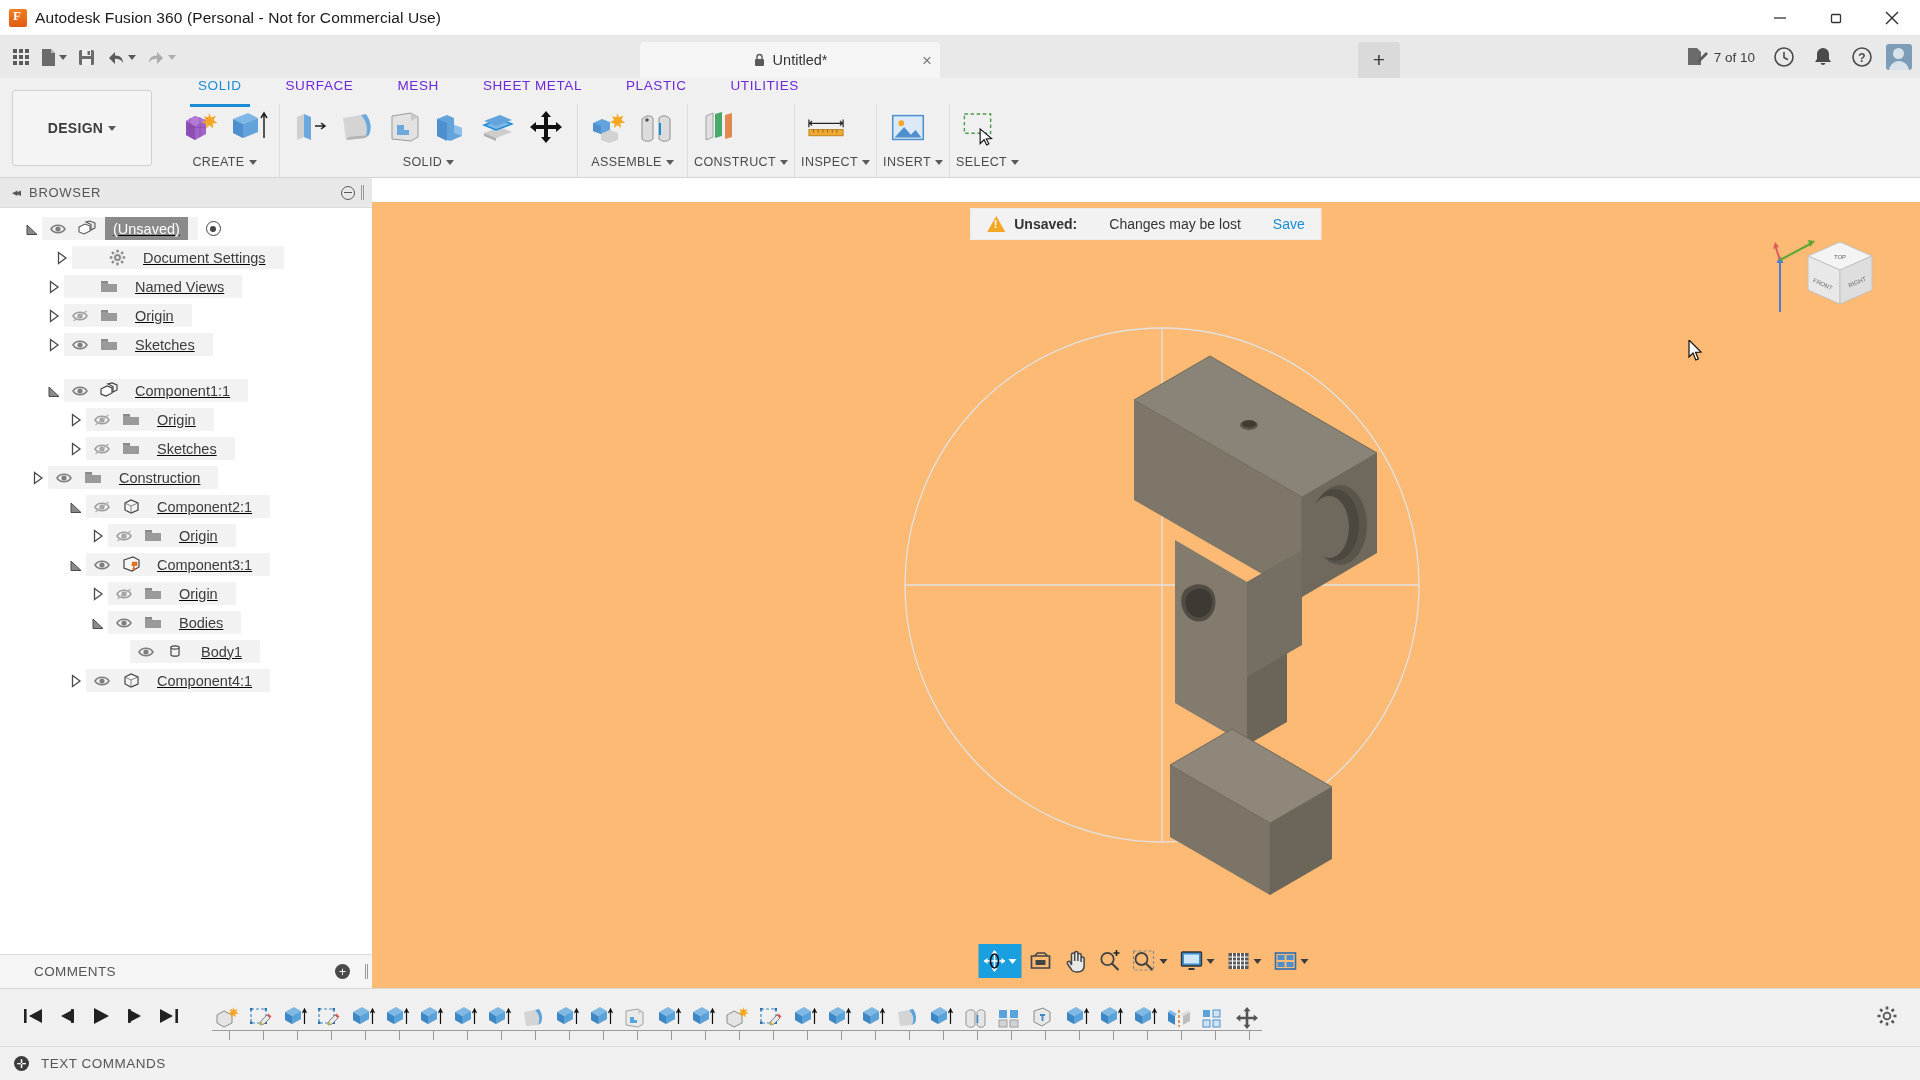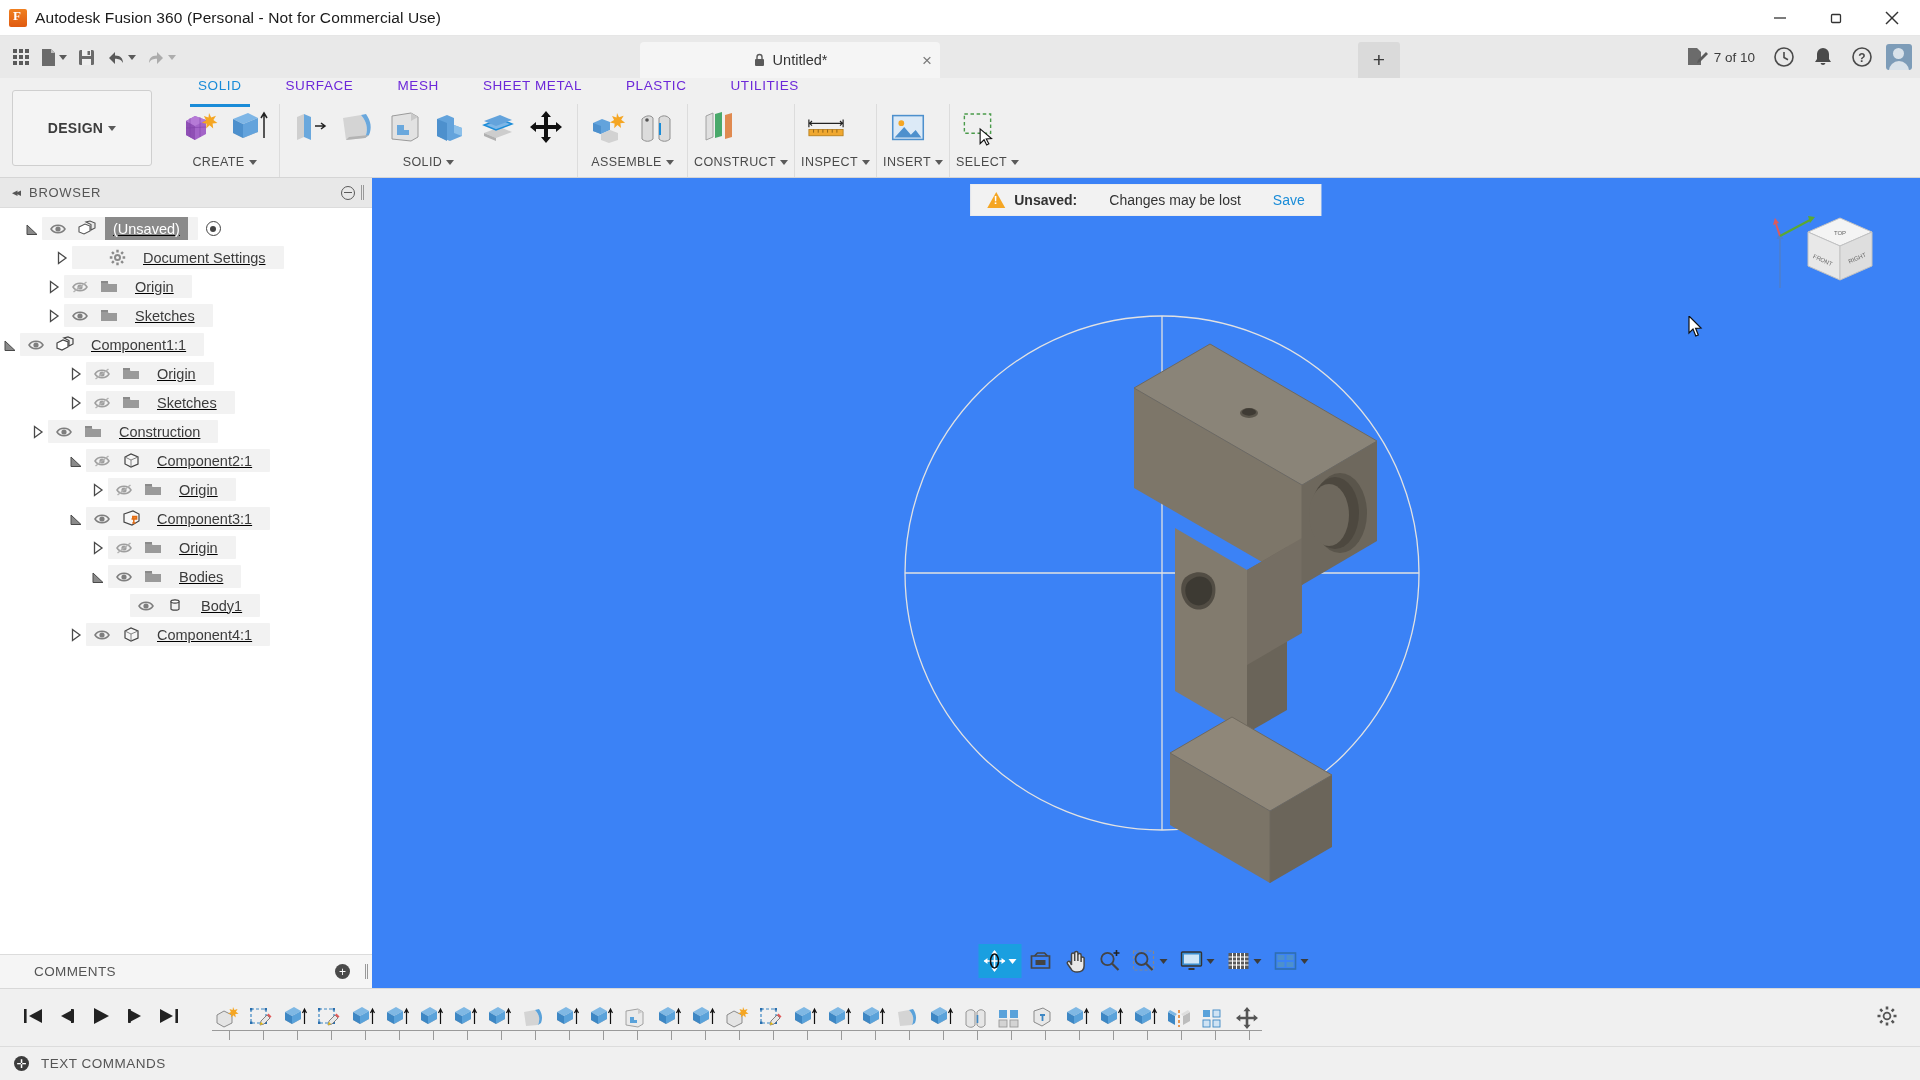--- a/index.html
+++ b/index.html
@@ -145,21 +145,21 @@
     height: 34px; border-top: 1px solid #dcdcdc; background: #f5f5f5; display: flex; align-items: center;
     padding-left: 34px; position: relative;
   }
   .comments .ctxt { font-size: 13.5px; color: #555; letter-spacing: .4px;}
   .comments .plus-c {
     position: absolute; right: 22px; width: 15px; height: 15px; border-radius: 50%; background: #4a4a4a;
     color: #fff; font-size: 12px; display: flex; align-items: center; justify-content: center; line-height: 1;
   }
 
   
-  .canvas { flex: 1; position: relative; background: #3b82f6; overflow: hidden; }
+  .canvas { flex: 1; position: relative; background: #fdba74; overflow: hidden; margin-top: 24px; }
   .notif {
     position: absolute; left: 50%; transform: translateX(-50%); top: 6px;
     height: 32px; background: #f2f2f2; display: flex; align-items: center; gap: 0px; padding: 0 0px;
     border: 1px solid #ececec;
   }
   .notif .seg { padding: 0 16px; font-size: 14px; display: flex; align-items: center; gap: 9px; }
   .notif .bold { font-weight: bold; color: #333; }
   .notif .msg { color: #333; }
   .notif .save { color: #1a8cd8; }
   .warn-tri { width: 0; height: 0; border-left: 9px solid transparent; border-right: 9px solid transparent; border-bottom: 16px solid #f5a623; position: relative;}
@@ -559,20 +559,37 @@
               <span class="namebox">Document Settings</span>
             </span>
           </div>
           <div class="row" style="padding-left: 44px;">
             <span class="twisty">
               <svg width="14" height="14" viewBox="0 0 14 14">
                 <path d="M3.5 1.5 L11 7 L3.5 12.5 Z" fill="none" stroke="#4a4a4a" stroke-width="1.3"></path>
               </svg>
             </span>
             <span class="chip">
+              <span class="eye"></span>
+              <span class="itemicon">
+                <svg width="18" height="15" viewBox="0 0 18 15">
+                  <path d="M1 3 h6 l1.6 2 h8.4 v8 h-16 z" fill="#9a9a9a"></path>
+                  <rect x="1" y="2" width="7" height="2" fill="#8a8a8a"></rect>
+                </svg>
+              </span>
+              <span class="namebox">Named Views</span>
+            </span>
+          </div>
+          <div class="row" style="padding-left: 44px;">
+            <span class="twisty">
+              <svg width="14" height="14" viewBox="0 0 14 14">
+                <path d="M3.5 1.5 L11 7 L3.5 12.5 Z" fill="none" stroke="#4a4a4a" stroke-width="1.3"></path>
+              </svg>
+            </span>
+            <span class="chip">
               <span class="eye">
                 <svg width="16" height="16" viewBox="0 0 16 16" opacity=".72">
                   <path d="M1 8 C4 3 12 3 15 8 C12 13 4 13 1 8 Z" fill="none" stroke="#7e7e7e" stroke-width="1.5"></path>
                   <circle cx="8" cy="8" r="2.6" fill="#7e7e7e"></circle>
                   <line x1="1.5" y1="13" x2="14.5" y2="3" stroke="#9a9a9a" stroke-width="1.5"></line>
                 </svg>
               </span>
               <span class="itemicon">
                 <svg width="18" height="15" viewBox="0 0 18 15">
                   <path d="M1 3 h6 l1.6 2 h8.4 v8 h-16 z" fill="#9a9a9a"></path>
@@ -597,21 +614,21 @@
               </span>
               <span class="itemicon">
                 <svg width="18" height="15" viewBox="0 0 18 15">
                   <path d="M1 3 h6 l1.6 2 h8.4 v8 h-16 z" fill="#9a9a9a"></path>
                   <rect x="1" y="2" width="7" height="2" fill="#8a8a8a"></rect>
                 </svg>
               </span>
               <span class="namebox">Sketches</span>
             </span>
           </div>
-          <div class="row" style="">
+          <div class="row" style="padding-left: 44px; margin-top: 17px;">
             <span class="twisty">
               <svg width="14" height="14" viewBox="0 0 14 14">
                 <path d="M2 3 L12 12.5 L2 12.5 Z" fill="#8a8a8a" stroke="#4a4a4a" stroke-width="1"></path>
               </svg>
             </span>
             <span class="chip">
               <span class="eye">
                 <svg width="16" height="16" viewBox="0 0 16 16">
                   <path d="M1 8 C4 3 12 3 15 8 C12 13 4 13 1 8 Z" fill="none" stroke="#7e7e7e" stroke-width="1.5"></path>
                   <circle cx="8" cy="8" r="2.6" fill="#7e7e7e"></circle>

